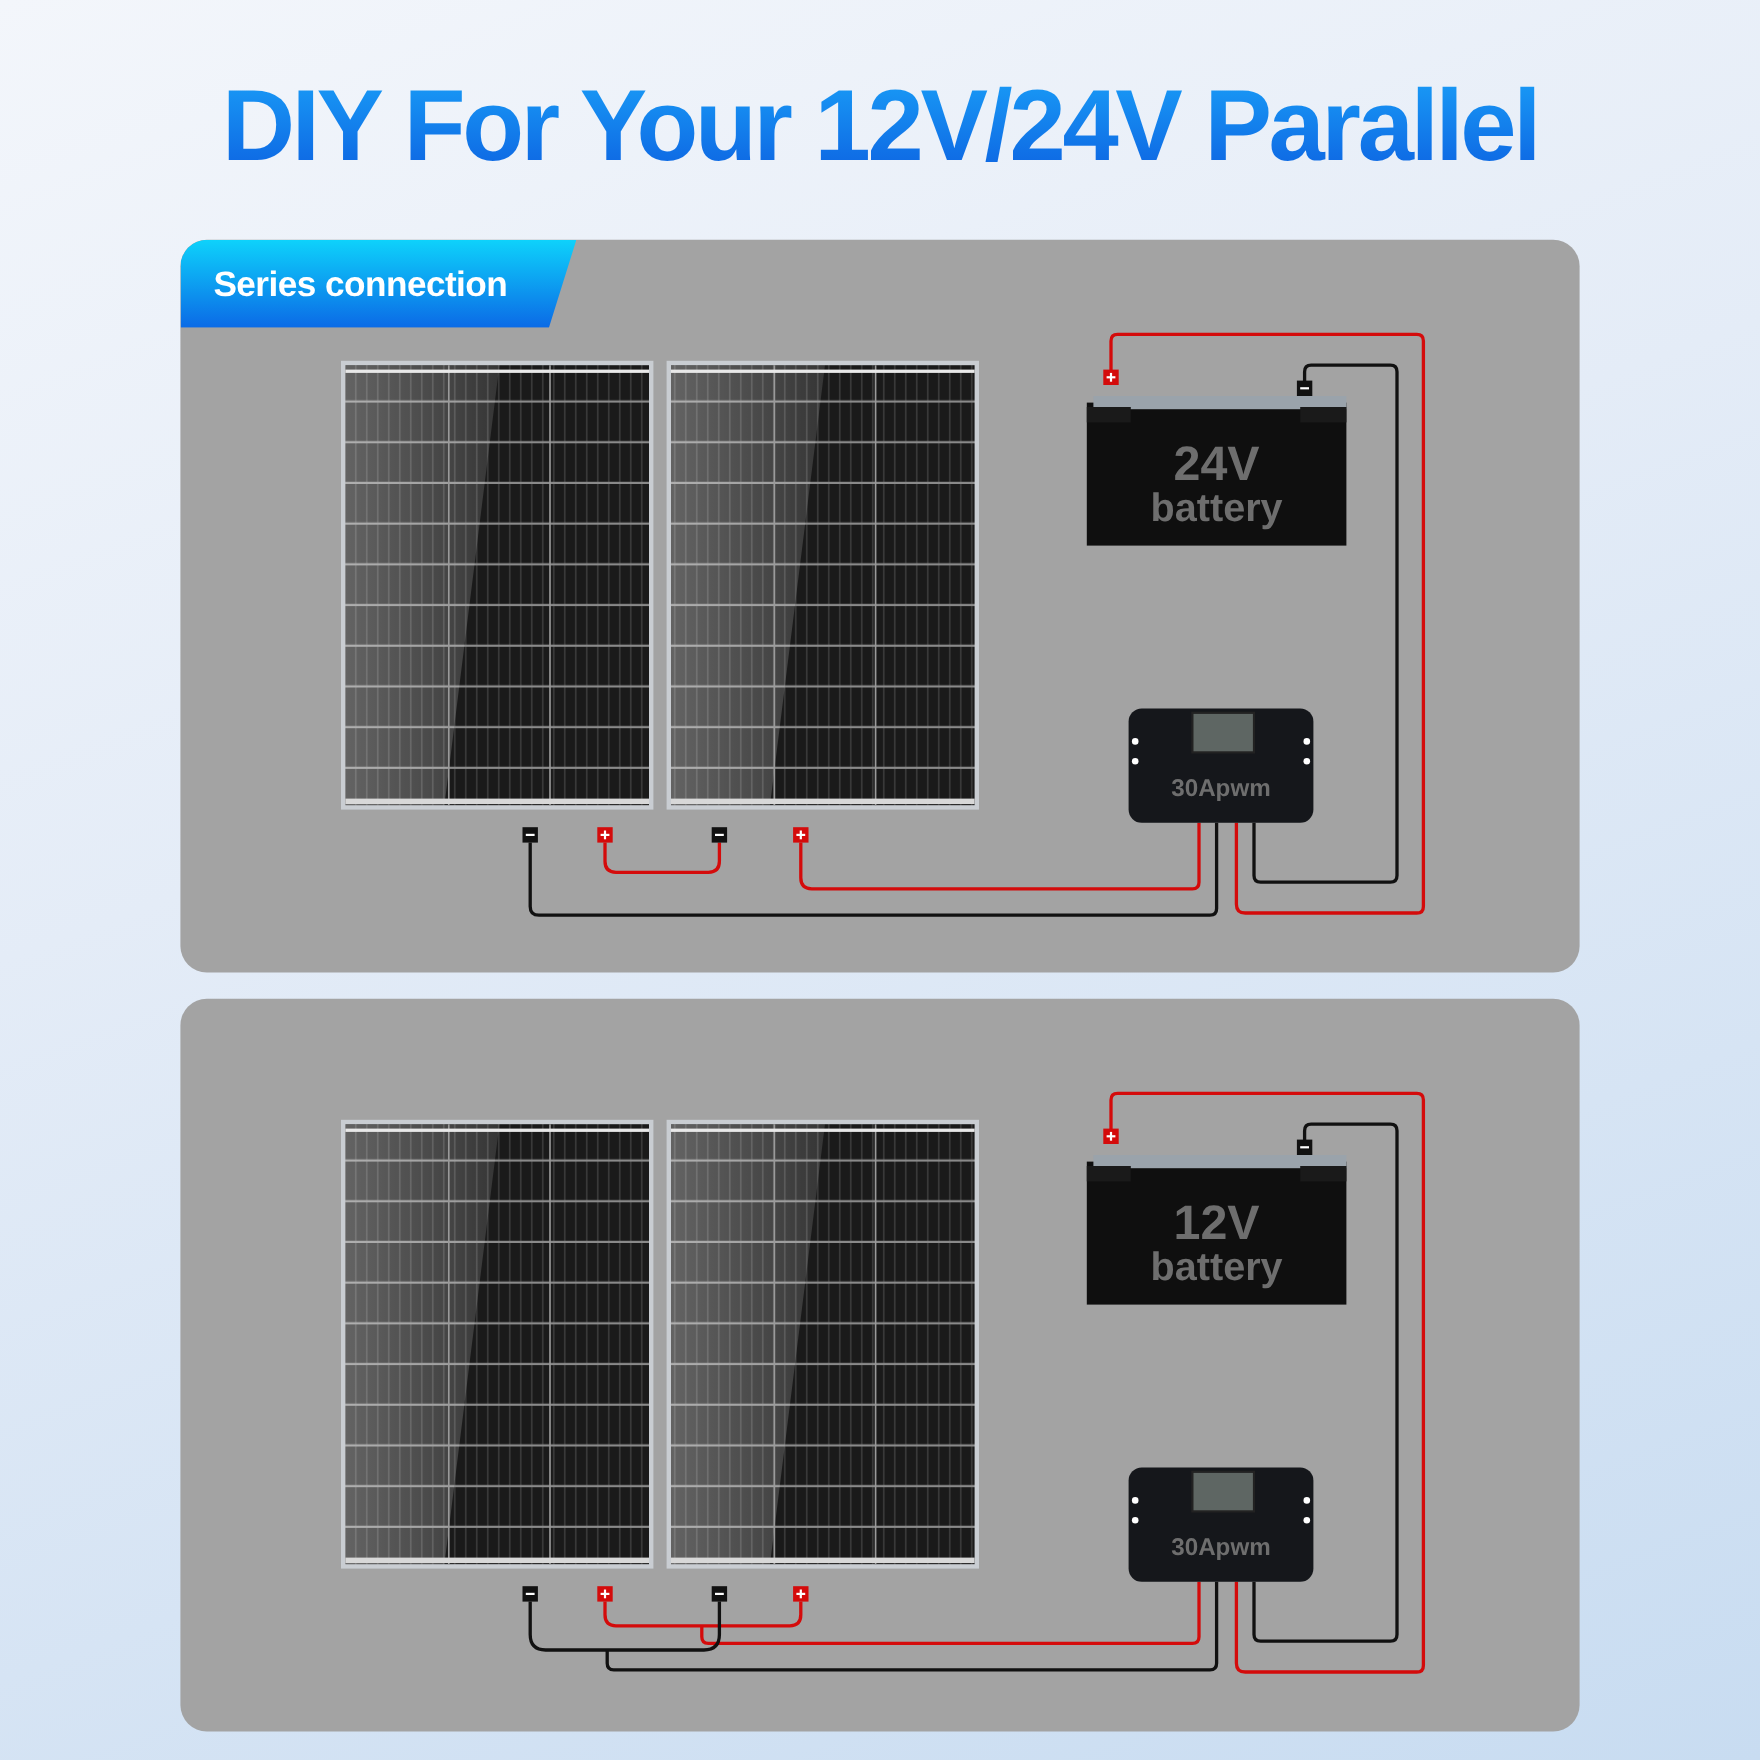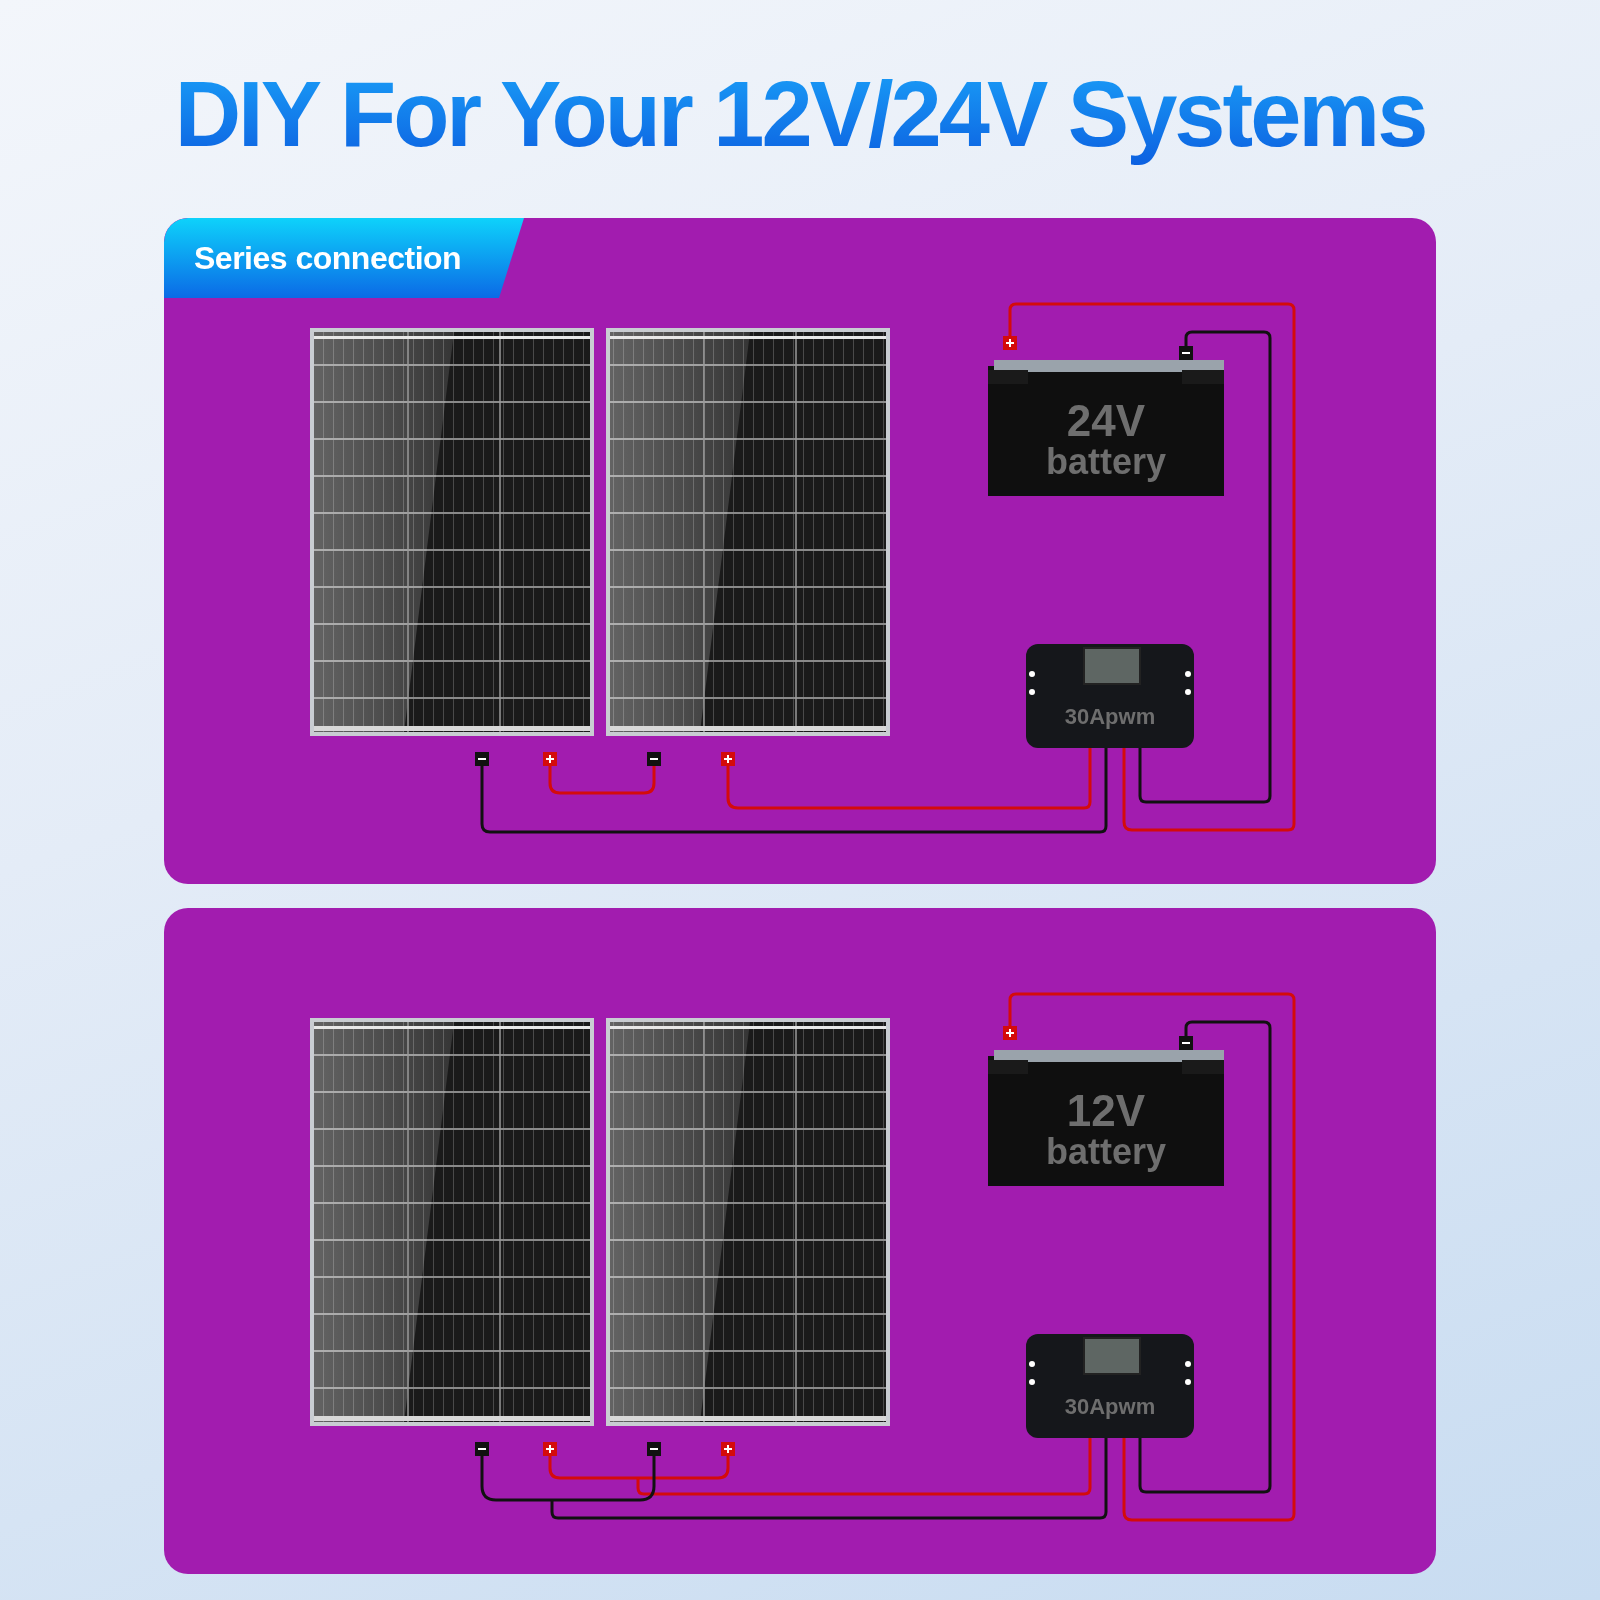--- a/index.html
+++ b/index.html
@@ -10,39 +10,39 @@
   }
   .title{
     position:absolute;left:0;top:62px;width:1600px;text-align:center;
     font-size:92px;font-weight:bold;letter-spacing:-3px;
     color:#1169e6;
     background:linear-gradient(180deg,#1aa0f8 0%,#0c5fe0 100%);
     -webkit-background-clip:text;background-clip:text;-webkit-text-fill-color:transparent;
   }
   .card{
     position:absolute;left:164px;width:1272px;height:666px;
-    background:#a21caf;border-radius:24px;overflow:hidden;text-align:center;
+    background:#a3a3a3;border-radius:24px;overflow:hidden;text-align:center;
   }
   .tag{
     position:absolute;left:0;top:0;width:360px;height:80px;
     background:linear-gradient(180deg,#0ed2fb 0%,#0b6ae6 100%);
     clip-path:polygon(0 0,100% 0,335px 100%,0 100%);
     border-top-left-radius:24px;
   }
   .tag span{
     position:absolute;top:0;height:80px;line-height:80px;color:#fff;
     font-size:32px;font-weight:bold;letter-spacing:-0.5px;
   }
   svg{position:absolute;left:0;top:0;}
   .lbl-big{font-family:"Liberation Sans",sans-serif;font-weight:bold;fill:#6e6e6e;}
 </style>
 </head>
 <body>
 
-<div class="title">DIY For Your 12V/24V Systems</div>
+<div class="title">DIY For Your 12V/24V Parallel</div>
 
 <div class="card" style="top:218px;">
   <div class="tag">
     <span style="left:30px;">Series connection</span>
   </div>
   <svg width="1272" height="666" viewBox="0 0 1272 666">
     <defs>
       <pattern id="cells" width="10" height="37" patternUnits="userSpaceOnUse">
         <rect width="10" height="37" fill="#1a1a1a"></rect>
         <rect x="9" width="1" height="37" fill="#4a4a4a"></rect>

